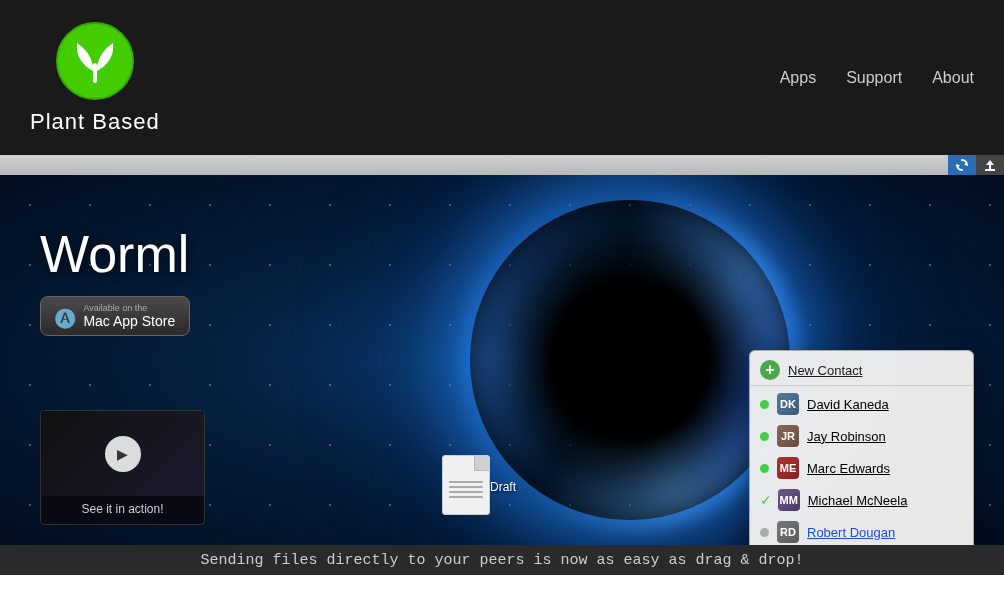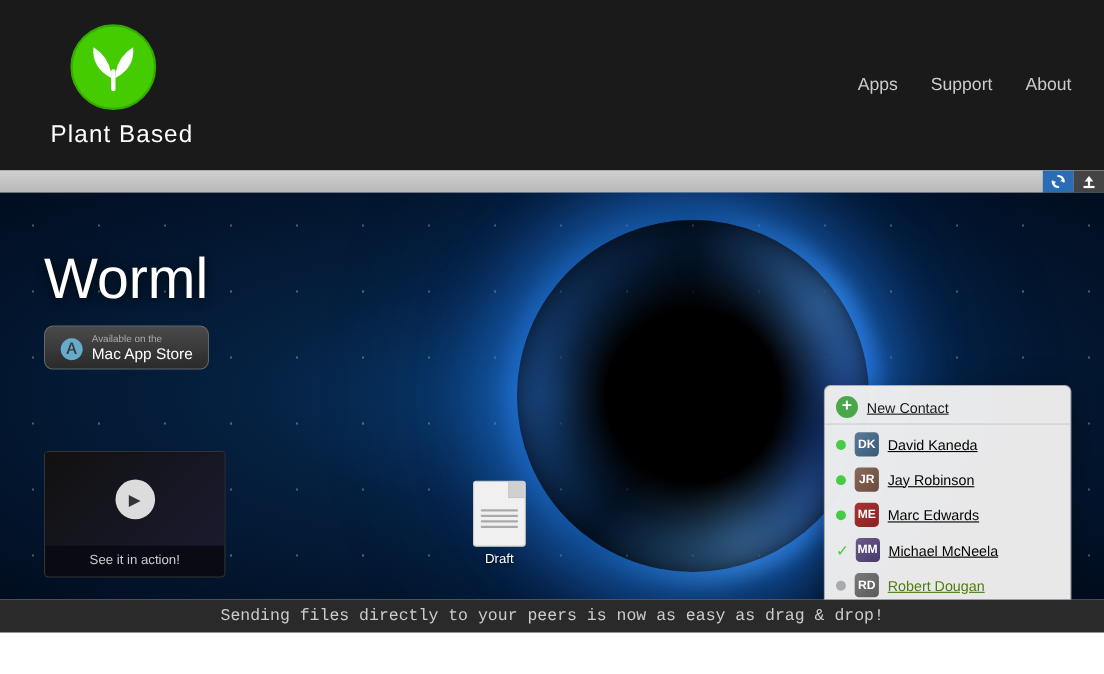--- a/index.html
+++ b/index.html
@@ -22,21 +22,20 @@
     }
     .logo-icon {
       width: 80px;
       height: 80px;
     }
     .logo-text {
       color: #ffffff;
       font-size: 22px;
       font-weight: 400;
       letter-spacing: 1px;
-      margin-left: 16px;
     }
     .nav {
       position: absolute;
       right: 30px;
       top: 50%;
       transform: translateY(-50%);
       display: flex;
       gap: 30px;
     }
     .nav a {
@@ -206,24 +205,24 @@
     .video-label {
       text-align: center;
       padding: 6px;
       color: #cccccc;
       font-size: 12px;
     }
 
     
     .draft-file {
       position: absolute;
-      left: 430px;
+      left: 442px;
       bottom: 30px;
       display: flex;
-      flex-direction: column;
+      flex-direction: row;
       align-items: center;
       cursor: pointer;
     }
     .file-icon {
       width: 48px;
       height: 60px;
       background: #f0f0f0;
       border: 1px solid #ccc;
       border-radius: 3px;
       position: relative;
@@ -457,21 +456,21 @@
 
     <div class="menu-item">
       <span class="dot-checked">✓</span>
       <div class="menu-avatar mm">MM</div>
       <span class="menu-item-label">Michael McNeela</span>
     </div>
 
     <div class="menu-item">
       <div class="status-dot dot-gray"></div>
       <div class="menu-avatar rd">RD</div>
-      <span class="menu-item-label" style="color:#4d7c0f;">Robert Dougan</span>
+      <span class="menu-item-label" style="color:#1d4ed8;">Robert Dougan</span>
     </div>
 
   </div>
 </div>
 
 <div class="footer">
   <span class="footer-text">Sending files directly to your peers is now as easy as drag &amp; drop!</span>
 </div>
 
 </body></html>

